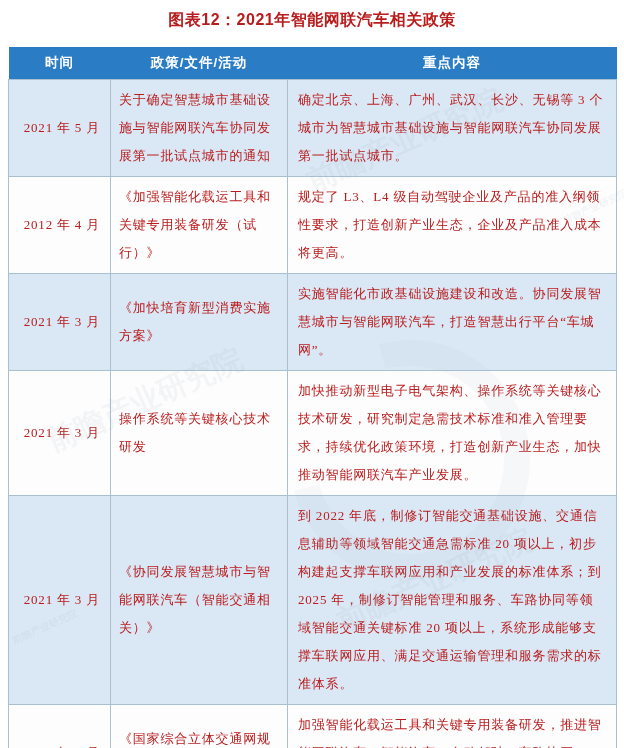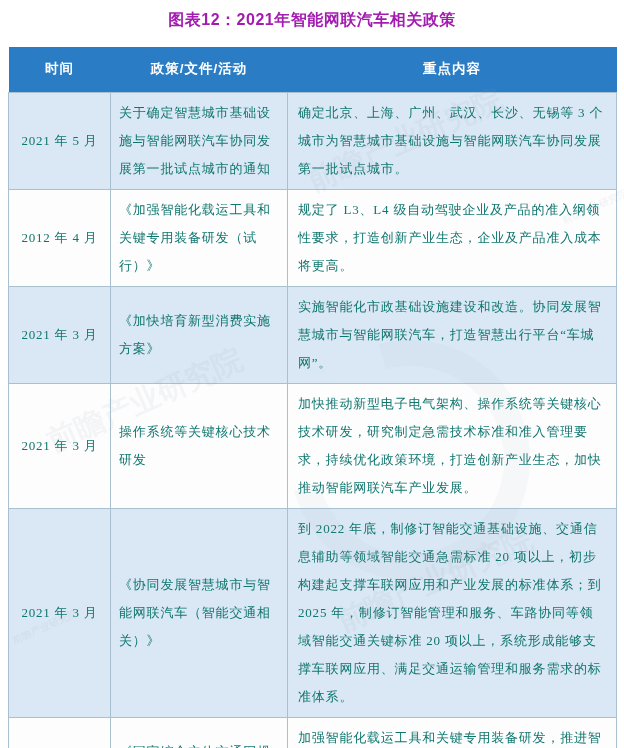--- a/index.html
+++ b/index.html
@@ -9,52 +9,52 @@
     background:#ffffff;
     font-family:"Liberation Serif","DejaVu Serif",serif;
     position:relative;
     overflow:hidden;
   }
   .page-title {
     text-align:center;
     font-family:"Liberation Sans","DejaVu Sans",sans-serif;
     font-weight:bold;
     font-size:16px;
-    color:#a21caf;
+    color:#b91c1c;
     padding-top:10px;
     letter-spacing:0.5px;
   }
   table.policy-table {
     position:absolute;
     left:8px; top:47px;
     width:608px;
     border-collapse:collapse;
     table-layout:fixed;
   }
   .policy-table th {
     background:#2a7dc5;
     color:#ffffff;
     font-family:"Liberation Sans","DejaVu Sans",sans-serif;
     font-weight:bold;
     font-size:13.5px;
-    height:45px;
+    height:32px;
     border:none;
     letter-spacing:1px;
   }
   .policy-table td {
     border:1px solid #a9c0d0;
     font-size:13px;
-    color:#0f766e;
+    color:#b91c1c;
     line-height:28px;
     vertical-align:middle;
     letter-spacing:0.8px;
   }
   .policy-table tbody tr:nth-child(odd) td { background:#dae7f5; }
   .policy-table tbody tr:nth-child(even) td { background:#fdfdfe; }
-  td.cell-time   { text-align:center; padding:4px 2px; }
+  td.cell-time   { text-align:right; padding:4px 10px; }
   td.cell-policy { text-align:left; padding:4px 8px; }
   td.cell-content{ text-align:left; padding:6px 10px; }
   .footer-row {
     position:absolute;
     left:8px; right:8px; bottom:8px;
     display:flex;
     justify-content:space-between;
     align-items:flex-end;
     font-size:12.5px;
     color:#595959;

